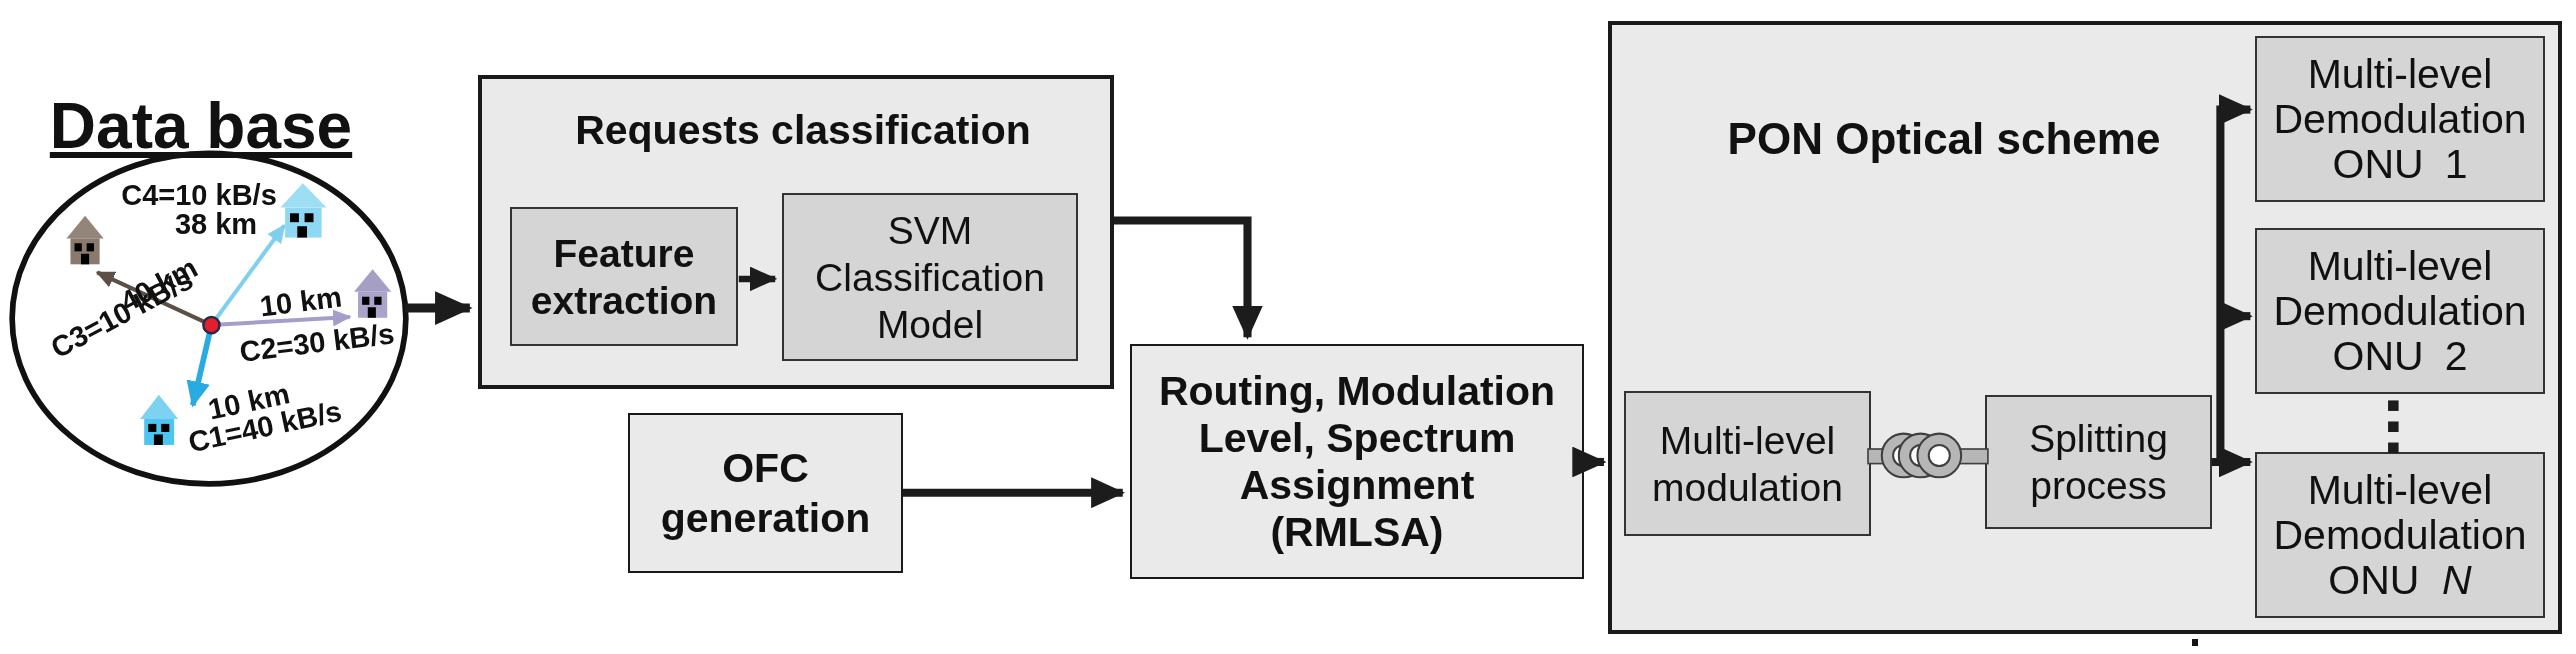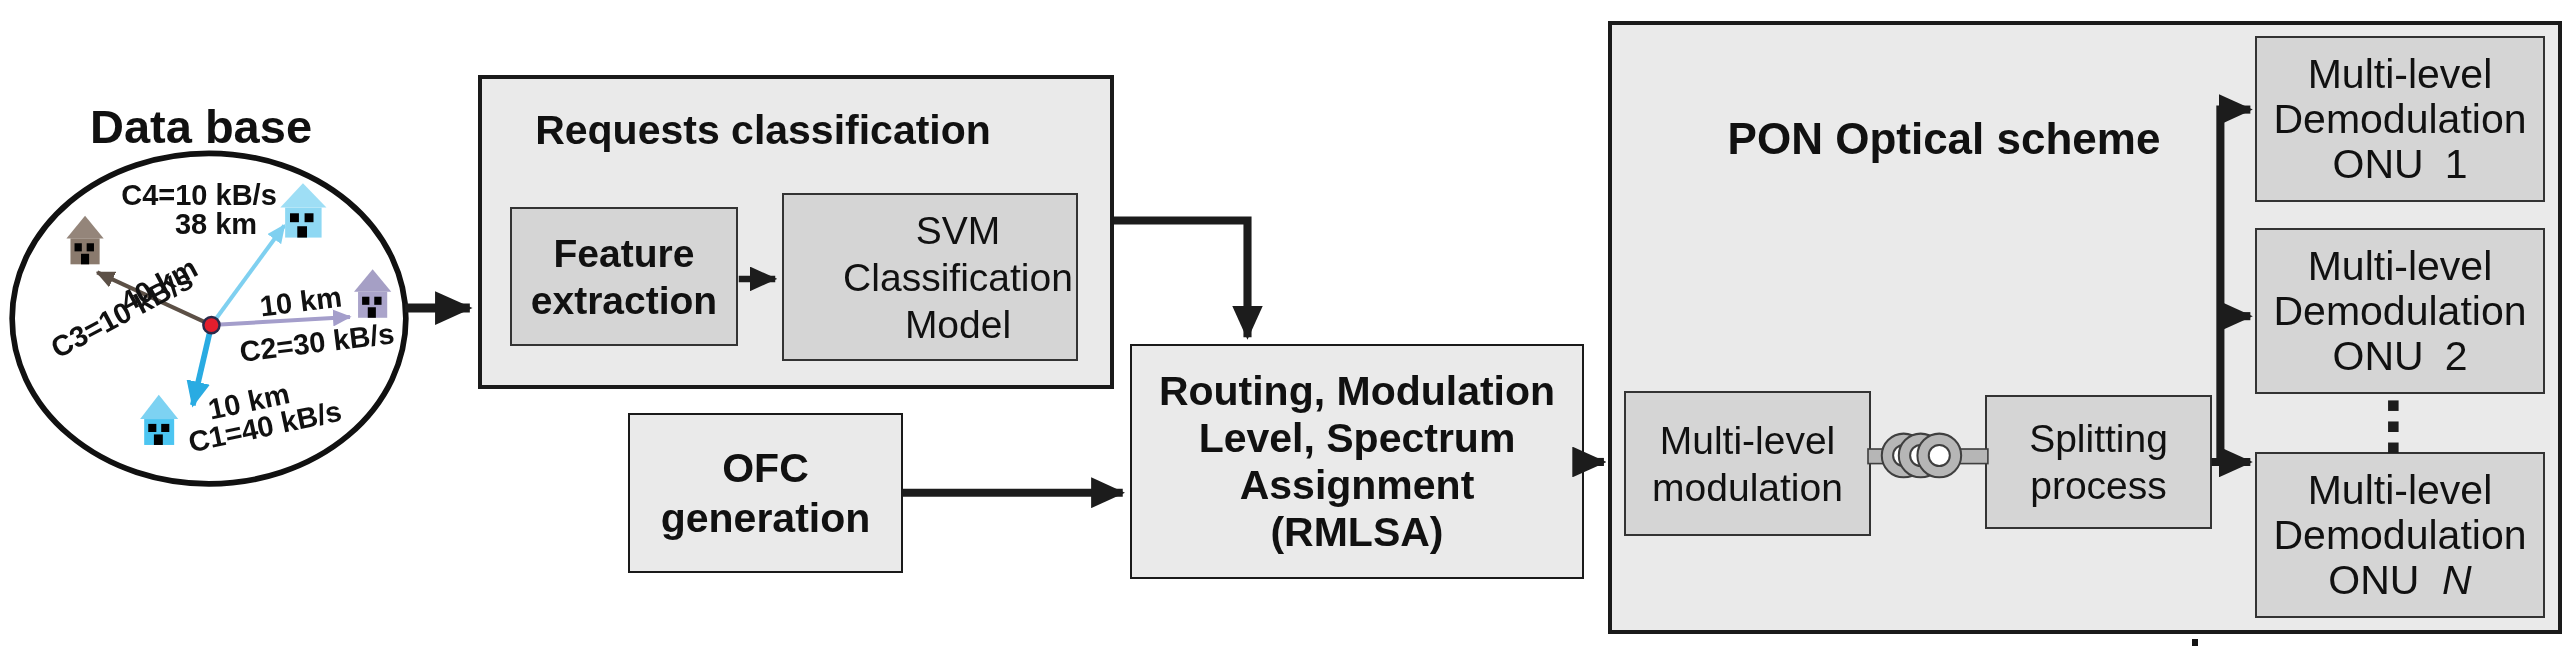--- a/index.html
+++ b/index.html
@@ -11,21 +11,21 @@
   .outer-thick{background:#eaeaea;border:4.9px solid #1a1a1a;}
   .inner{background:#d5d5d5;border:2.4px solid #333333;}
   .txt{position:absolute;z-index:10;display:flex;flex-direction:column;align-items:center;
        justify-content:center;text-align:center;}
   .txt div{white-space:nowrap;}
   .b50{font-weight:bold;font-size:41px;line-height:49px;}
   .b54{font-weight:bold;font-size:44px;line-height:50px;}
   .r48{font-weight:normal;font-size:39px;line-height:47px;}
   .onu-line{font-weight:normal;font-size:41px;line-height:45px;}
   .lbl{position:absolute;z-index:10;white-space:nowrap;transform:translate(-50%,-50%);}
-  .db-title{font-weight:bold;font-size:47px;}
+  .db-title{font-weight:bold;font-size:64px;text-decoration:underline;}
   .elbl{font-weight:bold;font-size:29px;}
   .rotn28{transform:translate(-50%,-50%) rotate(-28deg);}
   .rotn12{transform:translate(-50%,-50%) rotate(-12deg);}
   .rotn7{transform:translate(-50%,-50%) rotate(-7deg);}
   .wrapbox span{white-space:normal;display:block;width:203px;font-weight:bold;}
   .ital{font-style:italic;margin-left:11.3px;}
   .pre{margin-right:0;}
   .artifact{position:absolute;z-index:10;width:5.7px;height:7.3px;background:#141414;}
 </style>
 </head>
@@ -134,29 +134,29 @@
 
   <div class="lbl elbl" style="left:199px;top:195px;">C4=10 kB/s</div>
   <div class="lbl elbl" style="left:216px;top:224px;">38 km</div>
   <div class="lbl elbl rotn28" style="left:159px;top:285px;">40 km</div>
   <div class="lbl elbl rotn28" style="left:122px;top:314px;">C3=10 kB/s</div>
   <div class="lbl elbl rotn7" style="left:301px;top:302px;">10 km</div>
   <div class="lbl elbl rotn7" style="left:317px;top:343px;">C2=30 kB/s</div>
   <div class="lbl elbl rotn12" style="left:249px;top:402px;">10 km</div>
   <div class="lbl elbl rotn12" style="left:265px;top:427px;">C1=40 kB/s</div>
 
-  <div class="txt b50" style="left:478px;top:78px;width:570px;height:104px;">
+  <div class="txt b50" style="left:478px;top:78px;width:570px;height:104px;padding-left:40px;">
     <div>Requests classification</div>
   </div>
 
   <div class="txt r48 wrapbox" style="left:510px;top:207px;width:228px;height:139px;">
     <span>Feature extraction</span>
   </div>
 
-  <div class="txt r48" style="left:782px;top:193px;width:296px;height:168px;padding-left:28px;">
+  <div class="txt r48" style="left:782px;top:193px;width:296px;height:168px;">
     <div>SVM</div>
     <div>Classification</div>
     <div>Model</div>
   </div>
 
   <div class="txt b50" style="left:628px;top:413px;width:275px;height:160px;line-height:50px;text-align:right;">
     <div>OFC</div>
     <div>generation</div>
   </div>
 

